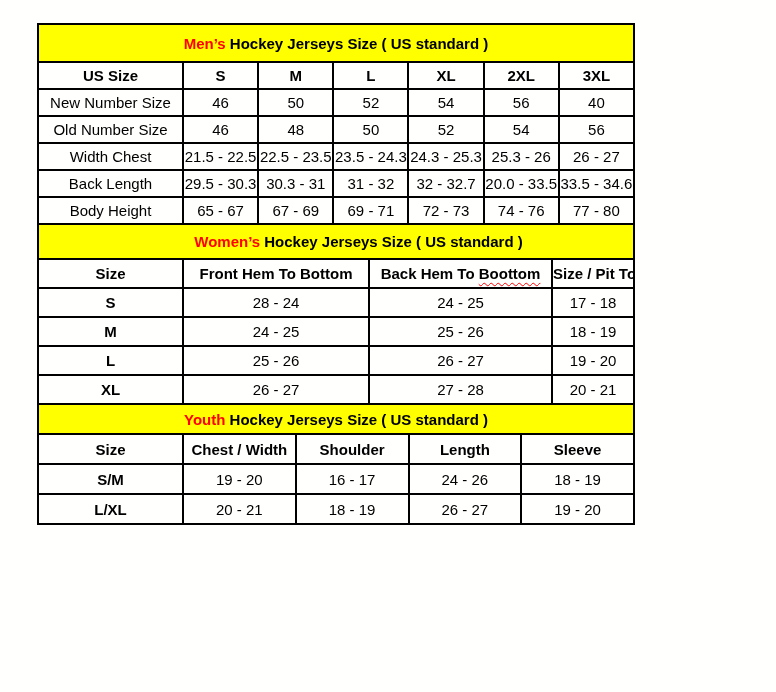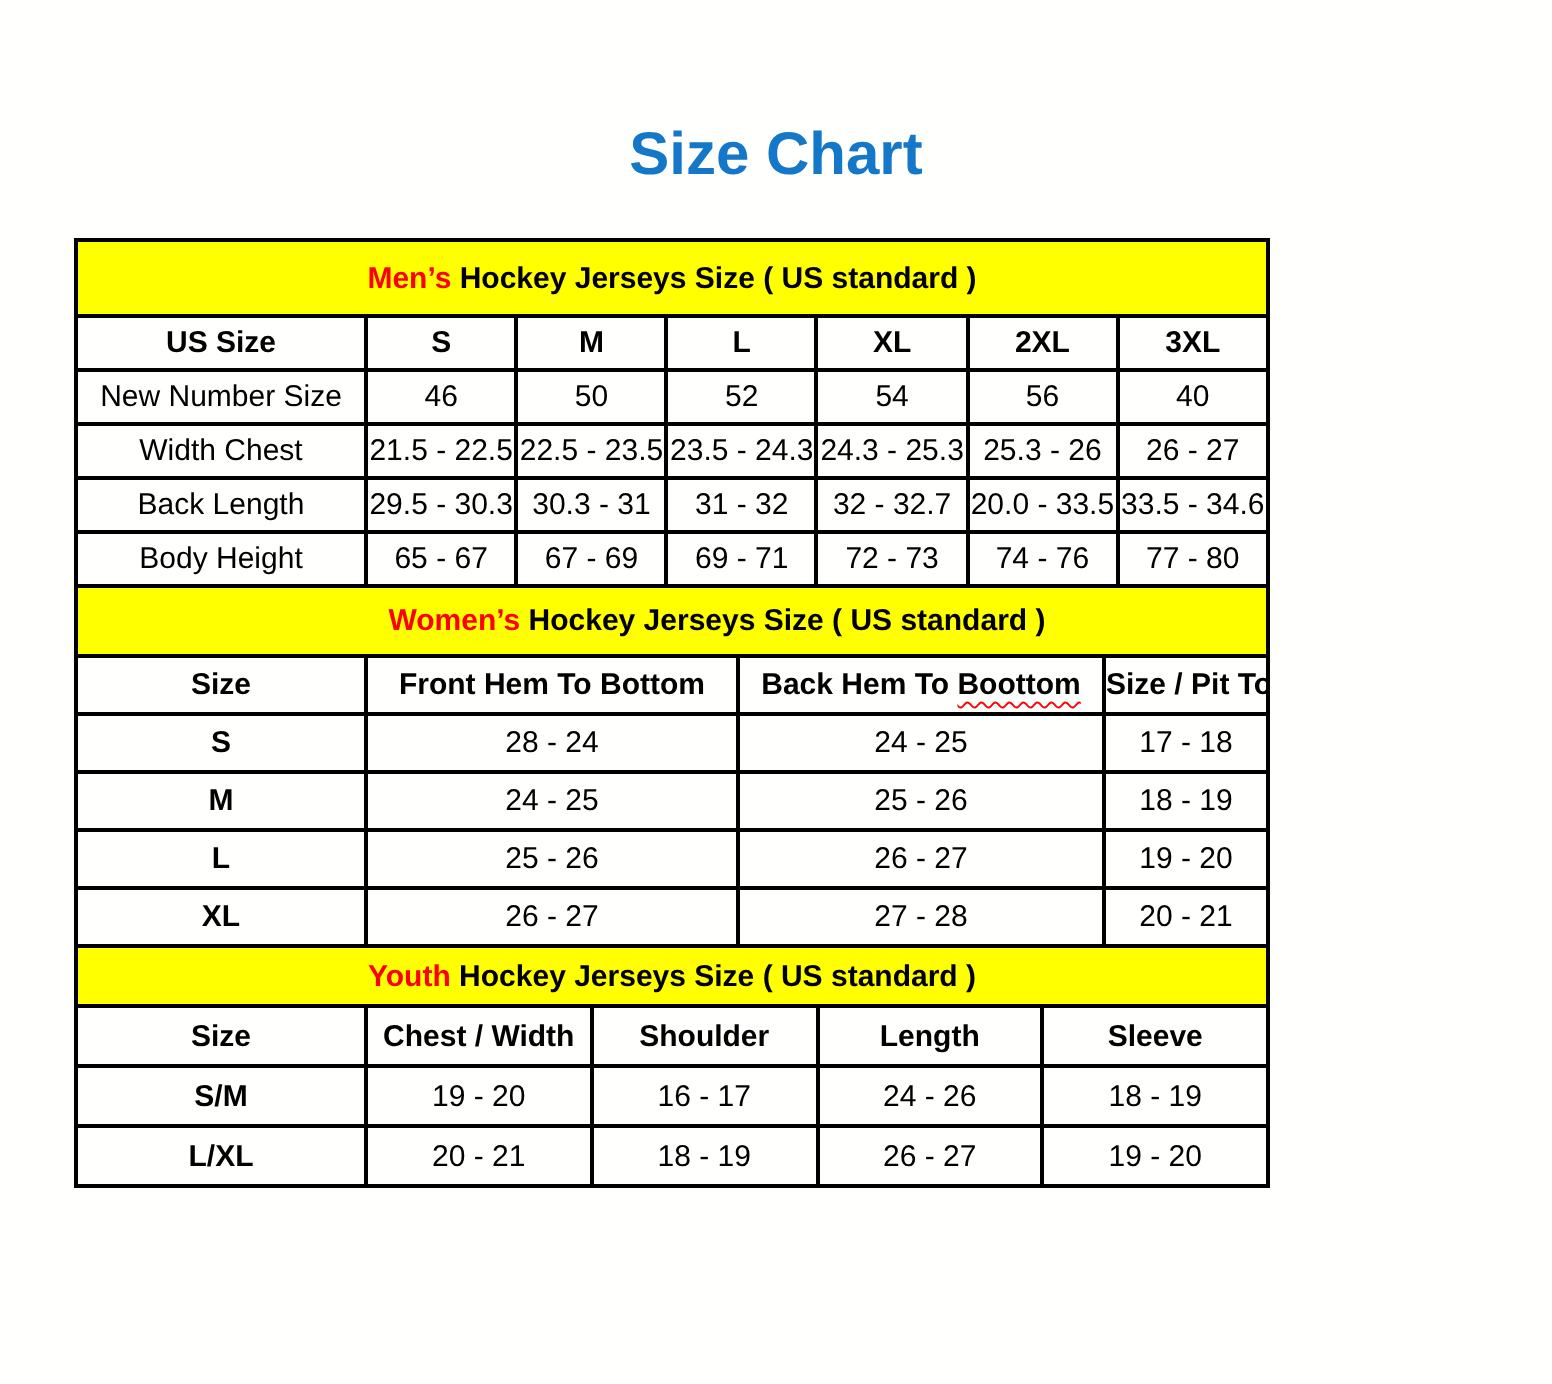--- a/index.html
+++ b/index.html
@@ -61,21 +61,20 @@
     text-decoration-thickness: 1px;
     text-underline-offset: 3px;
   }
   col.c-label { width: 145px; }
 </style>
 </head>
 <body>
 
 <div class="page">
 
-  <h1 class="title">Size Chart</h1>
 
   <div class="chart">
 
     <table class="tbl men">
       <colgroup>
           <col class="c-label">
           <col>
           <col>
           <col>
           <col>
@@ -98,20 +97,29 @@
         <tr class="datarow">
           <td class="rowlabel">New Number Size</td>
           <td>46</td>
           <td>50</td>
           <td>52</td>
           <td>54</td>
           <td>56</td>
           <td>40</td>
         </tr>
         <tr class="datarow">
+          <td class="rowlabel">Old Number Size</td>
+          <td>46</td>
+          <td>48</td>
+          <td>50</td>
+          <td>52</td>
+          <td>54</td>
+          <td>56</td>
+        </tr>
+        <tr class="datarow">
           <td class="rowlabel">Width Chest</td>
           <td>21.5 - 22.5</td>
           <td>22.5 - 23.5</td>
           <td>23.5 - 24.3</td>
           <td>24.3 - 25.3</td>
           <td>25.3 - 26</td>
           <td>26 - 27</td>
         </tr>
         <tr class="datarow">
           <td class="rowlabel">Back Length</td>

